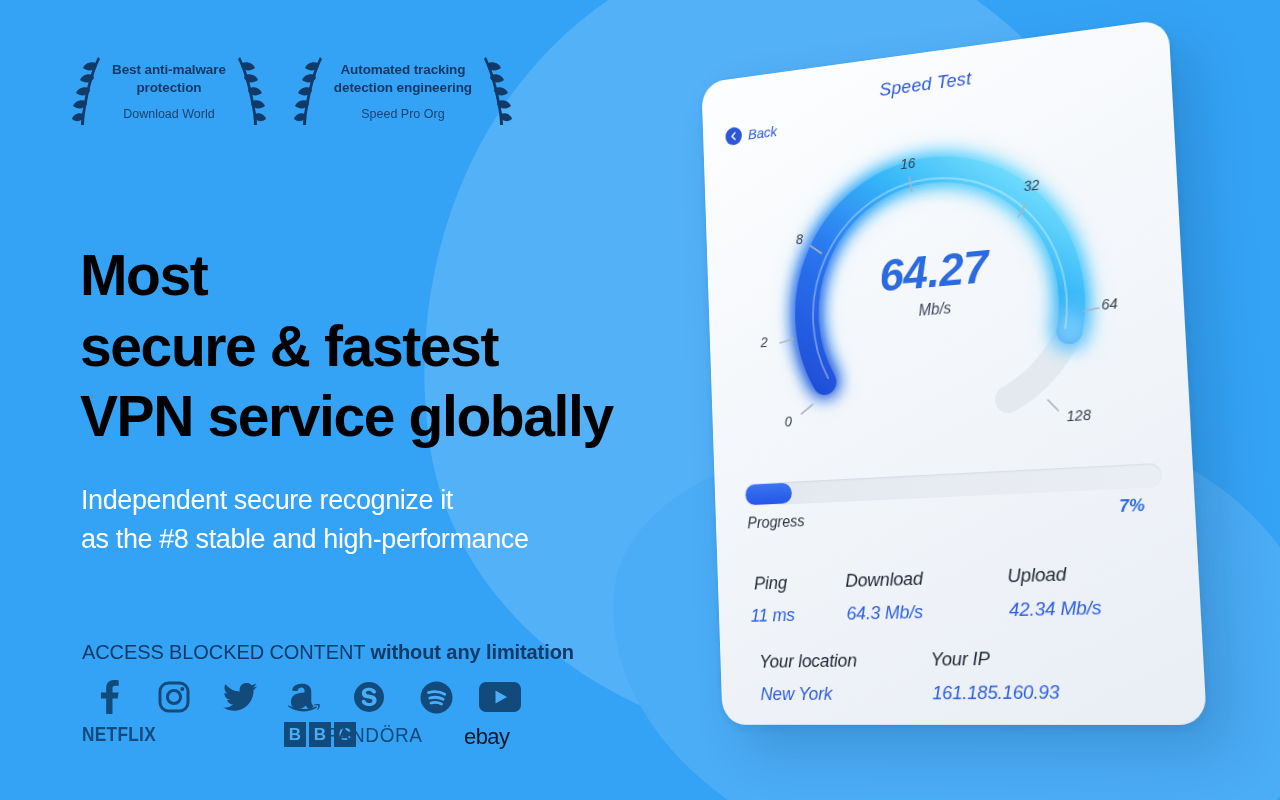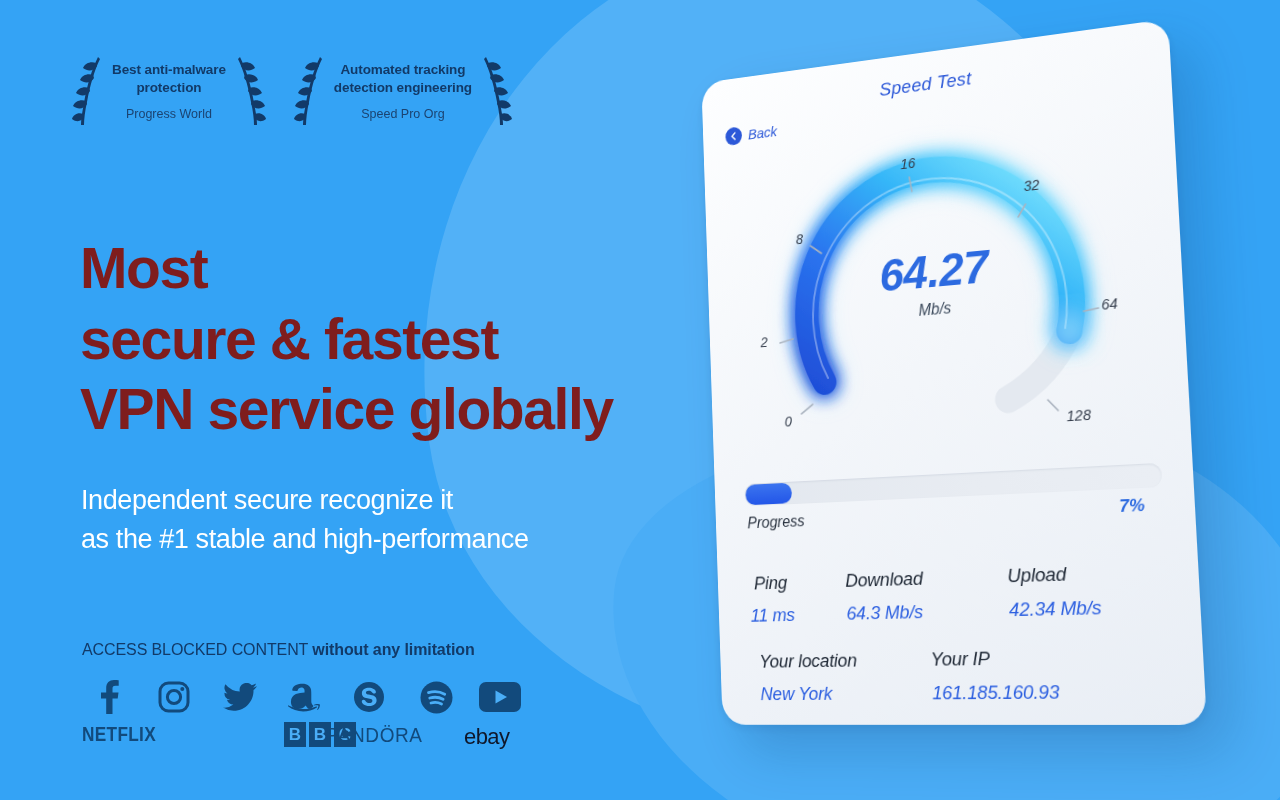--- a/index.html
+++ b/index.html
@@ -76,22 +76,22 @@
     font-size: 12.5px;
     font-weight: normal;
     margin-top: 11px;
     color: #1b4371;
   }
 
   
   .headline {
     position: absolute;
     left: 80px;
-    top: 233px;
-    color: #7f1d1d;
+    top: 240px;
+    color: #000000;
     font-size: 57px;
     font-weight: bold;
     line-height: 1.24;
     letter-spacing: -1.4px;
   }
   .headline .ln { display: block; white-space: nowrap; }
 
   
   .subtitle {
     position: absolute;
@@ -103,21 +103,21 @@
     letter-spacing: -0.4px;
   }
   .subtitle .ln { display: block; white-space: nowrap; }
 
   
   .tagline {
     position: absolute;
     left: 82px;
     top: 641px;
     color: #123a68;
-    font-size: 16px;
+    font-size: 20px;
     letter-spacing: -0.1px;
     white-space: nowrap;
   }
   .tagline .strong { font-weight: bold; }
 
   
   .brands {
     position: absolute;
     left: 78px;
     top: 676px;
@@ -390,21 +390,21 @@
           <path d="M24 8 C19 6 13 8 11 13 C16 17 22 16 25 11 Z"></path>
           <path d="M21 20 C16 18 10 20 8 25 C13 29 19 28 22 23 Z"></path>
           <path d="M17 33 C12 31 6 33 4 38 C9 42 15 41 18 36 Z"></path>
           <path d="M14 46 C9 44 3 46 1 51 C6 55 12 54 15 49 Z"></path>
           <path d="M11 59 C6 57 1 60 0 64 C5 68 10 66 12 62 Z"></path>
         </g>
       </svg>
       <div class="award-txt">
         <div class="award-title">Best anti-malware
 protection</div>
-        <div class="award-org">Progress World</div>
+        <div class="award-org">Download World</div>
       </div>
       <svg class="laurel right" viewBox="0 0 34 72">
         <g fill="#123a68">
           <path d="M26 2 C20 14 15 30 12 48 C10 58 9 65 9 70 L12 70 C12 64 13 56 15 47 C18 30 23 14 28 4 Z"></path>
           <path d="M24 8 C19 6 13 8 11 13 C16 17 22 16 25 11 Z"></path>
           <path d="M21 20 C16 18 10 20 8 25 C13 29 19 28 22 23 Z"></path>
           <path d="M17 33 C12 31 6 33 4 38 C9 42 15 41 18 36 Z"></path>
           <path d="M14 46 C9 44 3 46 1 51 C6 55 12 54 15 49 Z"></path>
           <path d="M11 59 C6 57 1 60 0 64 C5 68 10 66 12 62 Z"></path>
         </g>
@@ -442,21 +442,21 @@
   </div>
 
   <h1 class="headline">
     <span class="ln">Most</span>
     <span class="ln">secure &amp; fastest</span>
     <span class="ln">VPN service globally</span>
   </h1>
 
   <p class="subtitle">
     <span class="ln">Independent secure recognize it</span>
-    <span class="ln">as the #1 stable and high-performance</span>
+    <span class="ln">as the #8 stable and high-performance</span>
   </p>
 
   <div class="tagline">
     <span>ACCESS BLOCKED CONTENT </span><span class="strong">without any limitation</span>
   </div>
 
   <div class="brands">
     <div class="brand-row-icons">
 
       <span class="brand-icon" style="width:62px">

